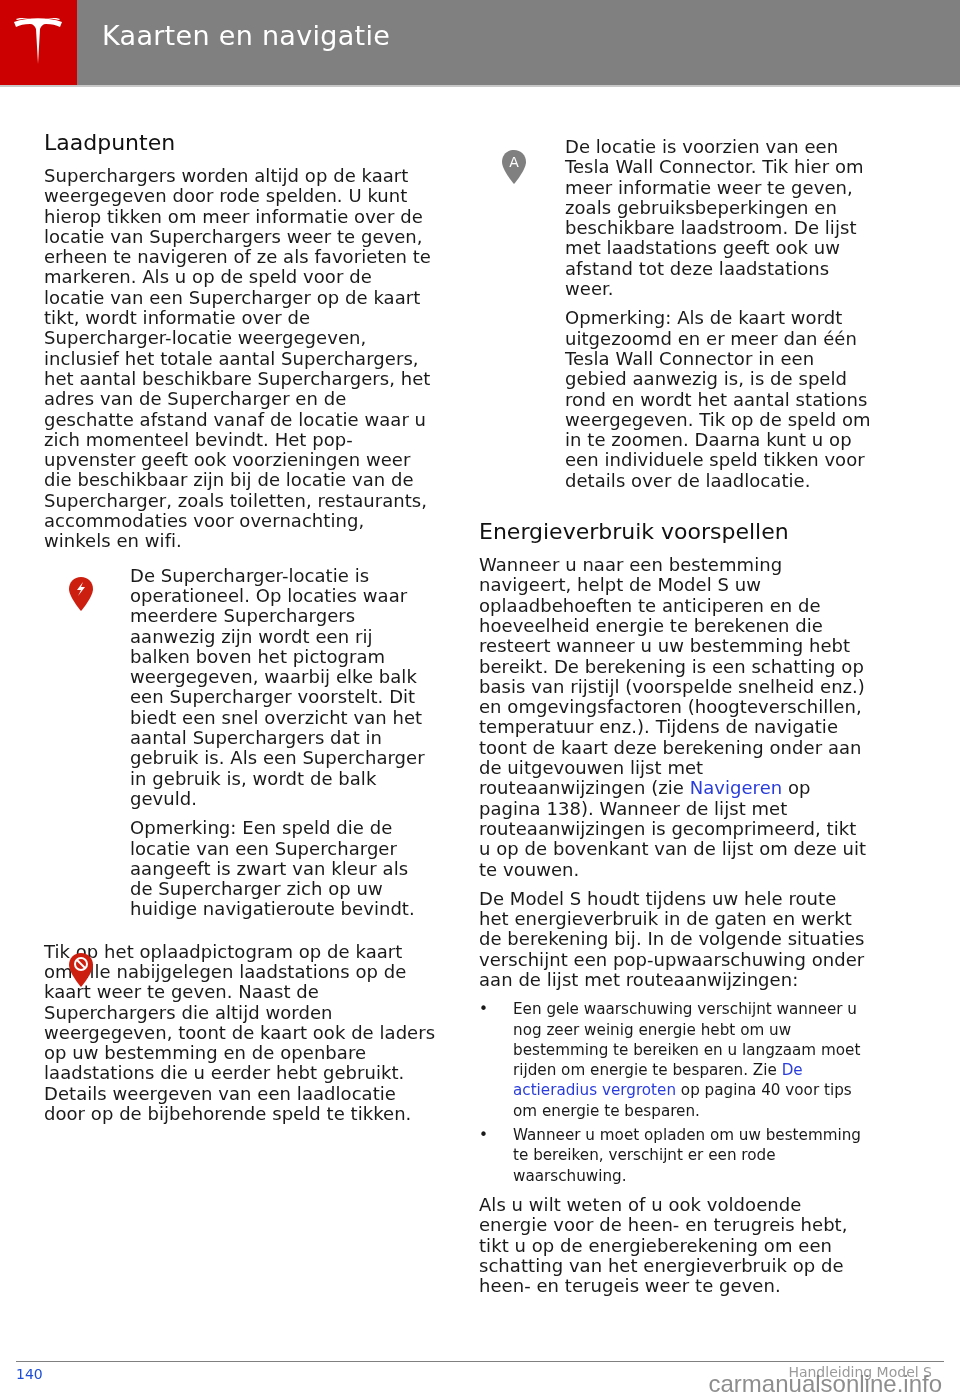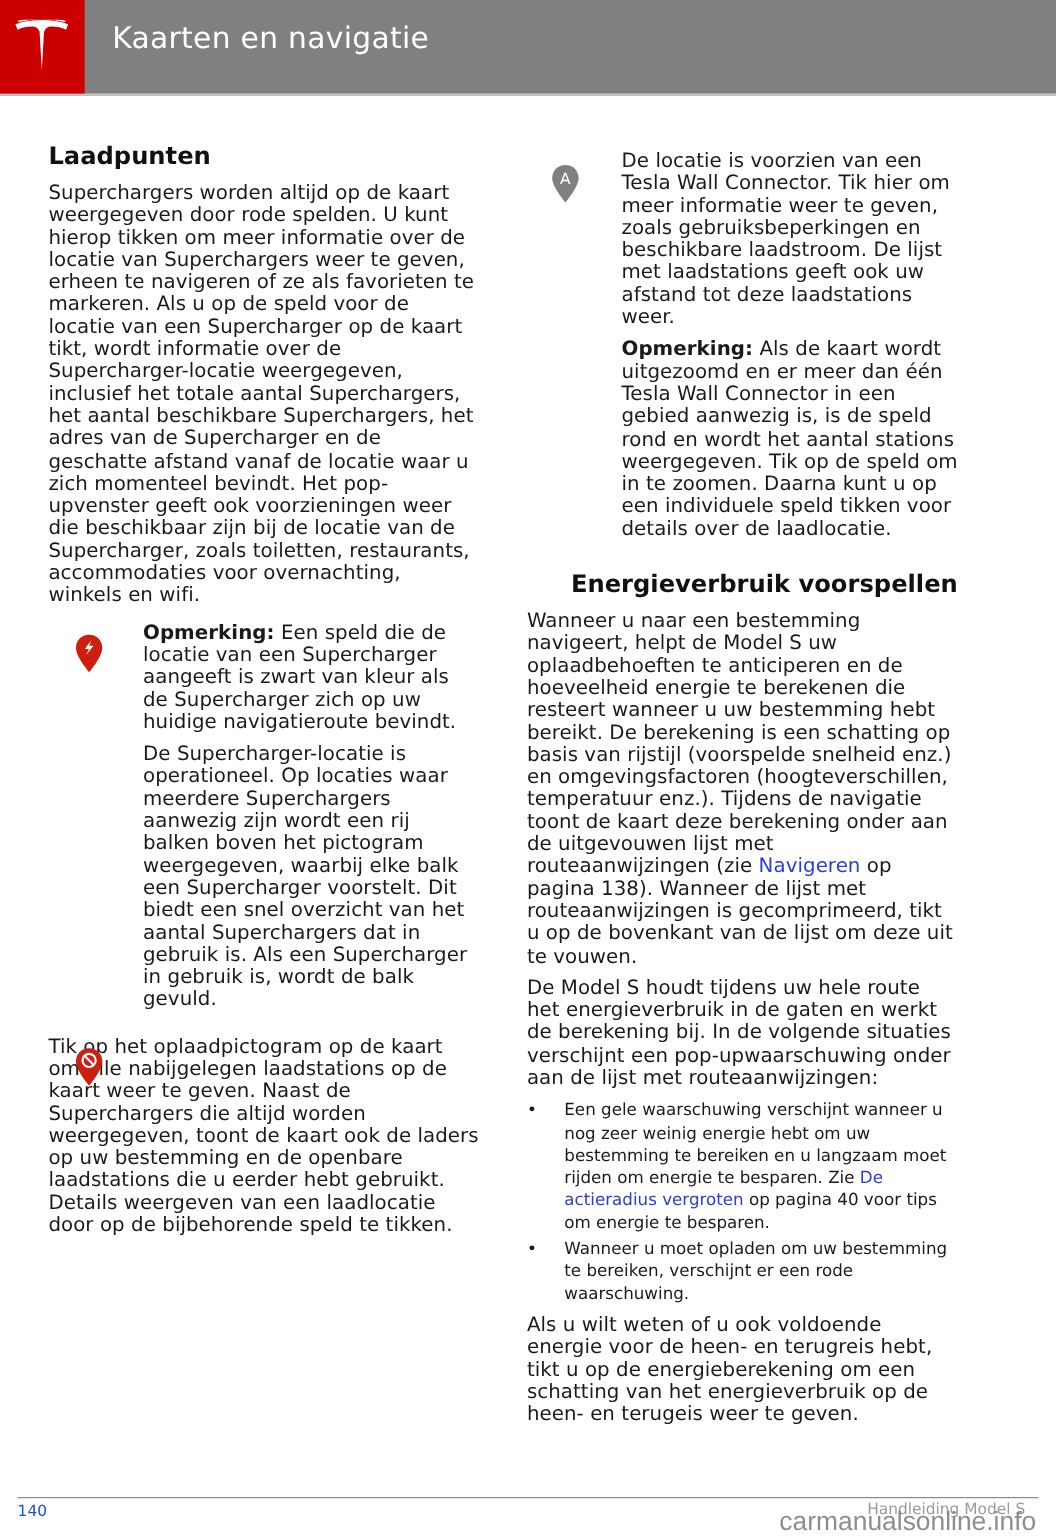--- a/index.html
+++ b/index.html
@@ -10,29 +10,29 @@
     }
     .header { position: absolute; left: 0; top: 0; width: 960px; height: 85px; background: #808080; border-bottom: 2px solid #c8c8c8; }
     .logo-box { position: absolute; left: 0; top: 0; width: 77px; height: 85px; background: #cc0000; }
     .logo-box svg { position: absolute; left: 12px; top: 18px; }
     .header-title { position: absolute; left: 102px; top: 20px; font-size: 27px; color: #ffffff; letter-spacing: 0.3px; }
 
     .col { position: absolute; top: 128px; width: 392px; }
     .col-left { left: 44px; }
     .col-right { left: 479px; }
 
-    h2 { font-weight: bold; font-size: 22px; margin: 0 0 8px 0; color: #111; line-height: 30px; }
+    h2 { font-weight: normal; font-size: 22px; margin: 0 0 8px 0; color: #111; line-height: 30px; }
     p { margin: 0 0 9px 0; font-size: 18px; line-height: 20.3px; letter-spacing: 0.05px; }
 
     .icon-row { position: relative; padding-left: 86px; margin-bottom: 12px; }
     .icon-row .pin { position: absolute; left: 24px; top: 10px; }
     .right-icon-row { position: relative; padding-left: 86px; margin-bottom: 18px; }
     .right-icon-row .pin { position: absolute; left: 22px; top: 12px; }
 
-    .note-label { font-weight: bold; }
+    .note-label { font-weight: normal; }
     .link { color: #2a3ddb; }
 
     ul.bullets { list-style: none; padding: 0; margin: 0 0 9px 0; }
     ul.bullets li { position: relative; padding-left: 34px; font-size: 15.2px; line-height: 20.3px; margin-bottom: 4px; }
     ul.bullets li .bullet { position: absolute; left: 0; top: 0; }
 
     .footer-rule { position: absolute; left: 16px; top: 1361px; width: 928px; height: 1px; background: #808080; }
     .page-num { position: absolute; left: 16px; top: 1366px; font-size: 14px; color: #1d4ed8; }
     .footer-title { position: absolute; right: 28px; top: 1364px; font-size: 14px; color: #9a9a9a; }
     .watermark { position: absolute; right: 18px; top: 1370px; font-size: 24px; color: #7a7a7a; font-family: "Liberation Sans", sans-serif; opacity: 0.85; }
@@ -52,22 +52,22 @@
 
 <div class="col col-left">
   <h2>Laadpunten</h2>
   <p>Superchargers worden altijd op de kaart weergegeven door rode spelden. U kunt hierop tikken om meer informatie over de locatie van Superchargers weer te geven, erheen te navigeren of ze als favorieten te markeren. Als u op de speld voor de locatie van een Supercharger op de kaart tikt, wordt informatie over de Supercharger-locatie weergegeven, inclusief het totale aantal Superchargers, het aantal beschikbare Superchargers, het adres van de Supercharger en de geschatte afstand vanaf de locatie waar u zich momenteel bevindt. Het pop-upvenster geeft ook voorzieningen weer die beschikbaar zijn bij de locatie van de Supercharger, zoals toiletten, restaurants, accommodaties voor overnachting, winkels en wifi.</p>
 
   <div class="icon-row" style="margin-top:14px;">
     <svg class="pin" width="26" height="36" viewBox="0 0 26 36">
       <path d="M13 1 C6 1 1 6 1 13 C1 21 13 35 13 35 C13 35 25 21 25 13 C25 6 20 1 13 1 Z" fill="#cc1f10"></path>
       <path d="M15 6 L9 14 L13 14 L10 20 L17 11 L13 11 Z" fill="#ffffff"></path>
     </svg>
+    <p>De Supercharger-locatie is operationeel. Op locaties waar meerdere Superchargers aanwezig zijn wordt een rij balken boven het pictogram weergegeven, waarbij elke balk een Supercharger voorstelt. Dit biedt een snel overzicht van het aantal Superchargers dat in gebruik is. Als een Supercharger in gebruik is, wordt de balk gevuld.</p>
     <p><span class="note-label">Opmerking:</span><span> Een speld die de locatie van een Supercharger aangeeft is zwart van kleur als de Supercharger zich op uw huidige navigatieroute bevindt.</span></p>
-    <p>De Supercharger-locatie is operationeel. Op locaties waar meerdere Superchargers aanwezig zijn wordt een rij balken boven het pictogram weergegeven, waarbij elke balk een Supercharger voorstelt. Dit biedt een snel overzicht van het aantal Superchargers dat in gebruik is. Als een Supercharger in gebruik is, wordt de balk gevuld.</p>
   </div>
 
   <div class="icon-row" style="margin-top:22px;">
     <svg class="pin" width="26" height="36" viewBox="0 0 26 36">
       <path d="M13 1 C6 1 1 6 1 13 C1 21 13 35 13 35 C13 35 25 21 25 13 C25 6 20 1 13 1 Z" fill="#cc1f10"></path>
       <circle cx="13" cy="12" r="6" fill="none" stroke="#ffffff" stroke-width="2"></circle>
       <line x1="9" y1="8" x2="17" y2="16" stroke="#ffffff" stroke-width="2"></line>
     </svg>
   </div>
 
@@ -77,21 +77,21 @@
 <div class="col col-right" style="top:137px;">
   <div class="right-icon-row">
     <svg class="pin" width="26" height="36" viewBox="0 0 26 36">
       <path d="M13 1 C6 1 1 6 1 13 C1 21 13 35 13 35 C13 35 25 21 25 13 C25 6 20 1 13 1 Z" fill="#808080"></path>
       <text x="13" y="18" text-anchor="middle" font-size="14" fill="#ffffff" font-family="DejaVu Sans, sans-serif">A</text>
     </svg>
     <p>De locatie is voorzien van een Tesla Wall Connector. Tik hier om meer informatie weer te geven, zoals gebruiksbeperkingen en beschikbare laadstroom. De lijst met laadstations geeft ook uw afstand tot deze laadstations weer.</p>
     <p><span class="note-label">Opmerking:</span><span> Als de kaart wordt uitgezoomd en er meer dan één Tesla Wall Connector in een gebied aanwezig is, is de speld rond en wordt het aantal stations weergegeven. Tik op de speld om in te zoomen. Daarna kunt u op een individuele speld tikken voor details over de laadlocatie.</span></p>
   </div>
 
-  <h2 style="margin-top:26px;margin-left:40px;">Energieverbruik voorspellen</h2>
+  <h2 style="margin-top:26px;">Energieverbruik voorspellen</h2>
   <p><span>Wanneer u naar een bestemming navigeert, helpt de Model S uw oplaadbehoeften te anticiperen en de hoeveelheid energie te berekenen die resteert wanneer u uw bestemming hebt bereikt. De berekening is een schatting op basis van rijstijl (voorspelde snelheid enz.) en omgevingsfactoren (hoogteverschillen, temperatuur enz.). Tijdens de navigatie toont de kaart deze berekening onder aan de uitgevouwen lijst met routeaanwijzingen (zie </span><span class="link">Navigeren</span><span> op pagina 138). Wanneer de lijst met routeaanwijzingen is gecomprimeerd, tikt u op de bovenkant van de lijst om deze uit te vouwen.</span></p>
   <p>De Model S houdt tijdens uw hele route het energieverbruik in de gaten en werkt de berekening bij. In de volgende situaties verschijnt een pop-upwaarschuwing onder aan de lijst met routeaanwijzingen:</p>
 
   <ul class="bullets">
     <li>
       <span class="bullet">•</span>
       <span>Een gele waarschuwing verschijnt wanneer u nog zeer weinig energie hebt om uw bestemming te bereiken en u langzaam moet rijden om energie te besparen. Zie </span><span class="link">De actieradius vergroten</span><span> op pagina 40 voor tips om energie te besparen.</span>
     </li>
     <li>
       <span class="bullet">•</span>

